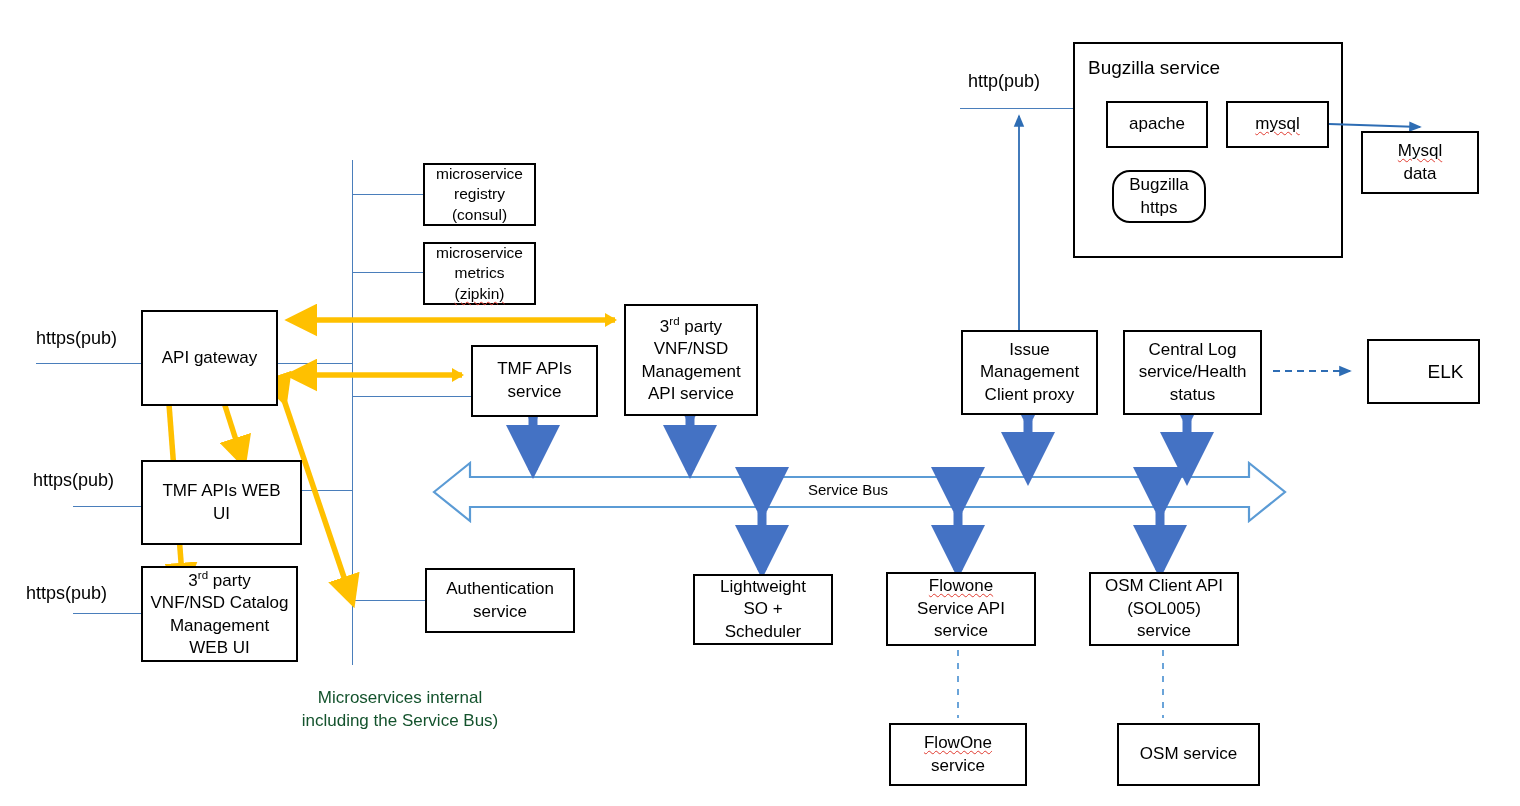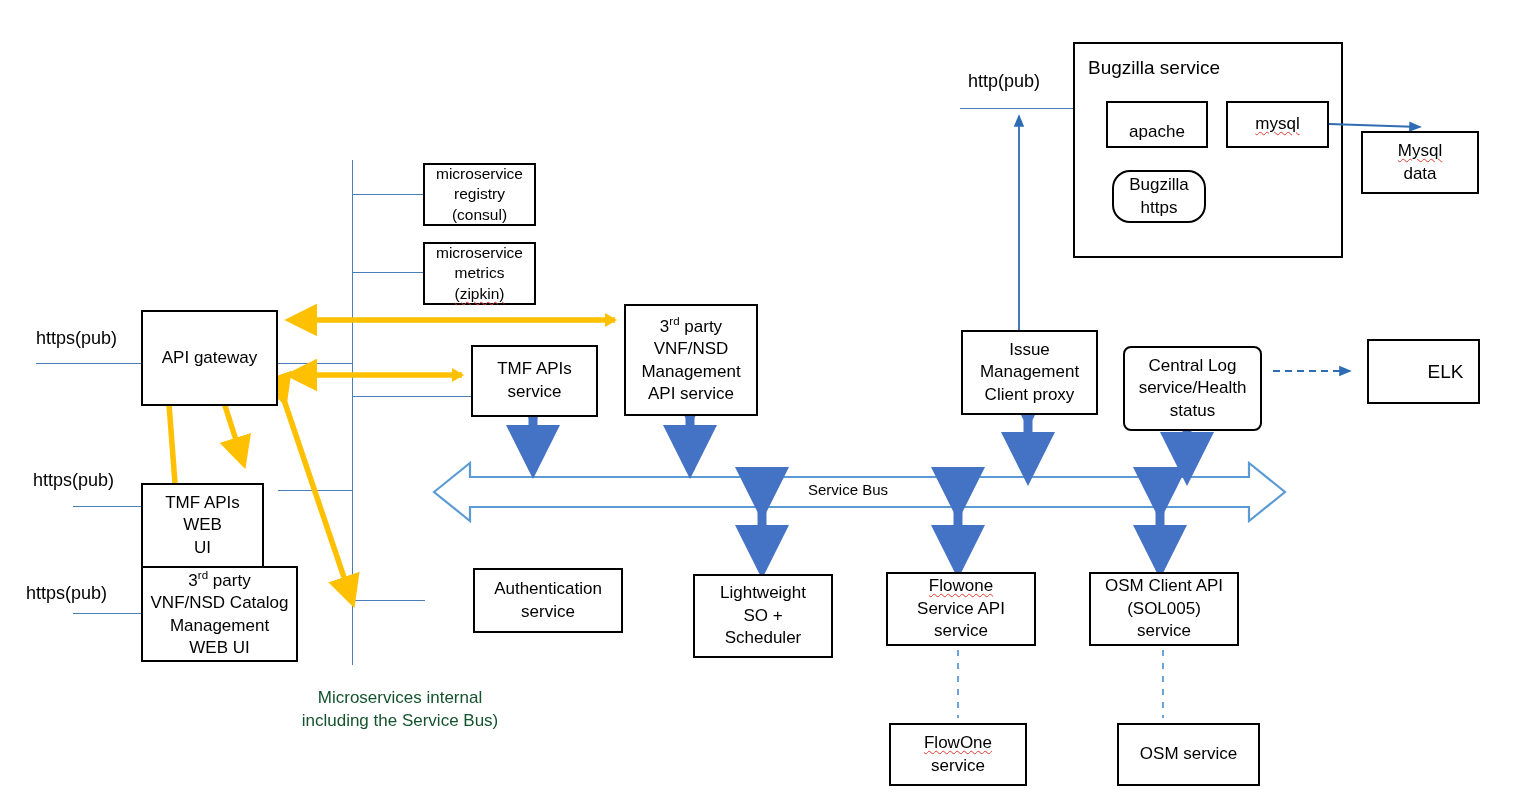--- a/index.html
+++ b/index.html
@@ -192,21 +192,21 @@
 
   <div class="lbl" style="left:36px; top:328px;">https(pub)</div>
   <div class="lbl" style="left:33px; top:470px;">https(pub)</div>
   <div class="lbl" style="left:26px; top:583px;">https(pub)</div>
   <div class="lbl" style="left:968px; top:71px;">http(pub)</div>
 
   <div class="box" style="left:141px; top:310px; width:137px; height:96px;">
     <span>API gateway</span>
   </div>
 
-  <div class="box" style="left:141px; top:483px; width:123px; height:85px;">
+  <div class="box" style="left:141px; top:460px; width:161px; height:85px;">
     <div>
       <div>TMF APIs WEB</div>
       <div>UI</div>
     </div>
   </div>
 
   <div class="box" style="left:141px; top:566px; width:157px; height:96px;">
     <div>
       <div><span>3</span><span class="sup">rd</span><span> party</span></div>
       <div>VNF/NSD Catalog</div>
@@ -240,28 +240,28 @@
 
   <div class="box" style="left:624px; top:304px; width:134px; height:112px;">
     <div>
       <div><span>3</span><span class="sup">rd</span><span> party</span></div>
       <div>VNF/NSD</div>
       <div>Management</div>
       <div>API service</div>
     </div>
   </div>
 
-  <div class="box" style="left:425px; top:568px; width:150px; height:65px;margin-left:48px;">
+  <div class="box" style="left:425px; top:568px; width:150px; height:65px;">
     <div>
       <div>Authentication</div>
       <div>service</div>
     </div>
   </div>
 
-  <div class="box" style="left:693px; top:574px; width:140px; height:84px;">
+  <div class="box" style="left:693px; top:574px; width:140px; height:71px;">
     <div>
       <div>Lightweight</div>
       <div>SO +</div>
       <div>Scheduler</div>
     </div>
   </div>
 
   <div class="box" style="left:886px; top:572px; width:150px; height:74px;">
     <div>
       <div class="red-squiggle">Flowone</div>
@@ -290,36 +290,36 @@
   </div>
 
   <div class="box" style="left:961px; top:330px; width:137px; height:85px;">
     <div>
       <div>Issue</div>
       <div>Management</div>
       <div>Client proxy</div>
     </div>
   </div>
 
-  <div class="box" style="left:1123px; top:346px; width:139px; height:85px;border-radius:8px;">
+  <div class="box" style="left:1123px; top:330px; width:139px; height:85px;">
     <div>
       <div>Central Log</div>
       <div>service/Health</div>
       <div>status</div>
     </div>
   </div>
 
   <div class="box" style="left:1367px; top:339px; width:113px; height:65px; font-size:19px;padding-left:48px;">
     <span>ELK</span>
   </div>
 
   <div class="container-box" style="left:1073px; top:42px; width:270px; height:216px;"></div>
   <div class="lbl" style="left:1088px; top:57px; font-size:19px;">Bugzilla service</div>
 
-  <div class="box" style="left:1106px; top:101px; width:102px; height:47px;align-items:flex-end;">
+  <div class="box" style="left:1106px; top:101px; width:102px; height:47px;">
     <span>apache</span>
   </div>
 
   <div class="box" style="left:1226px; top:101px; width:103px; height:47px;">
     <span class="red-squiggle">mysql</span>
   </div>
 
   <div class="box" style="left:1112px; top:170px; width:94px; height:53px;border-radius:18px;">
     <div>
       <div>Bugzilla</div>

